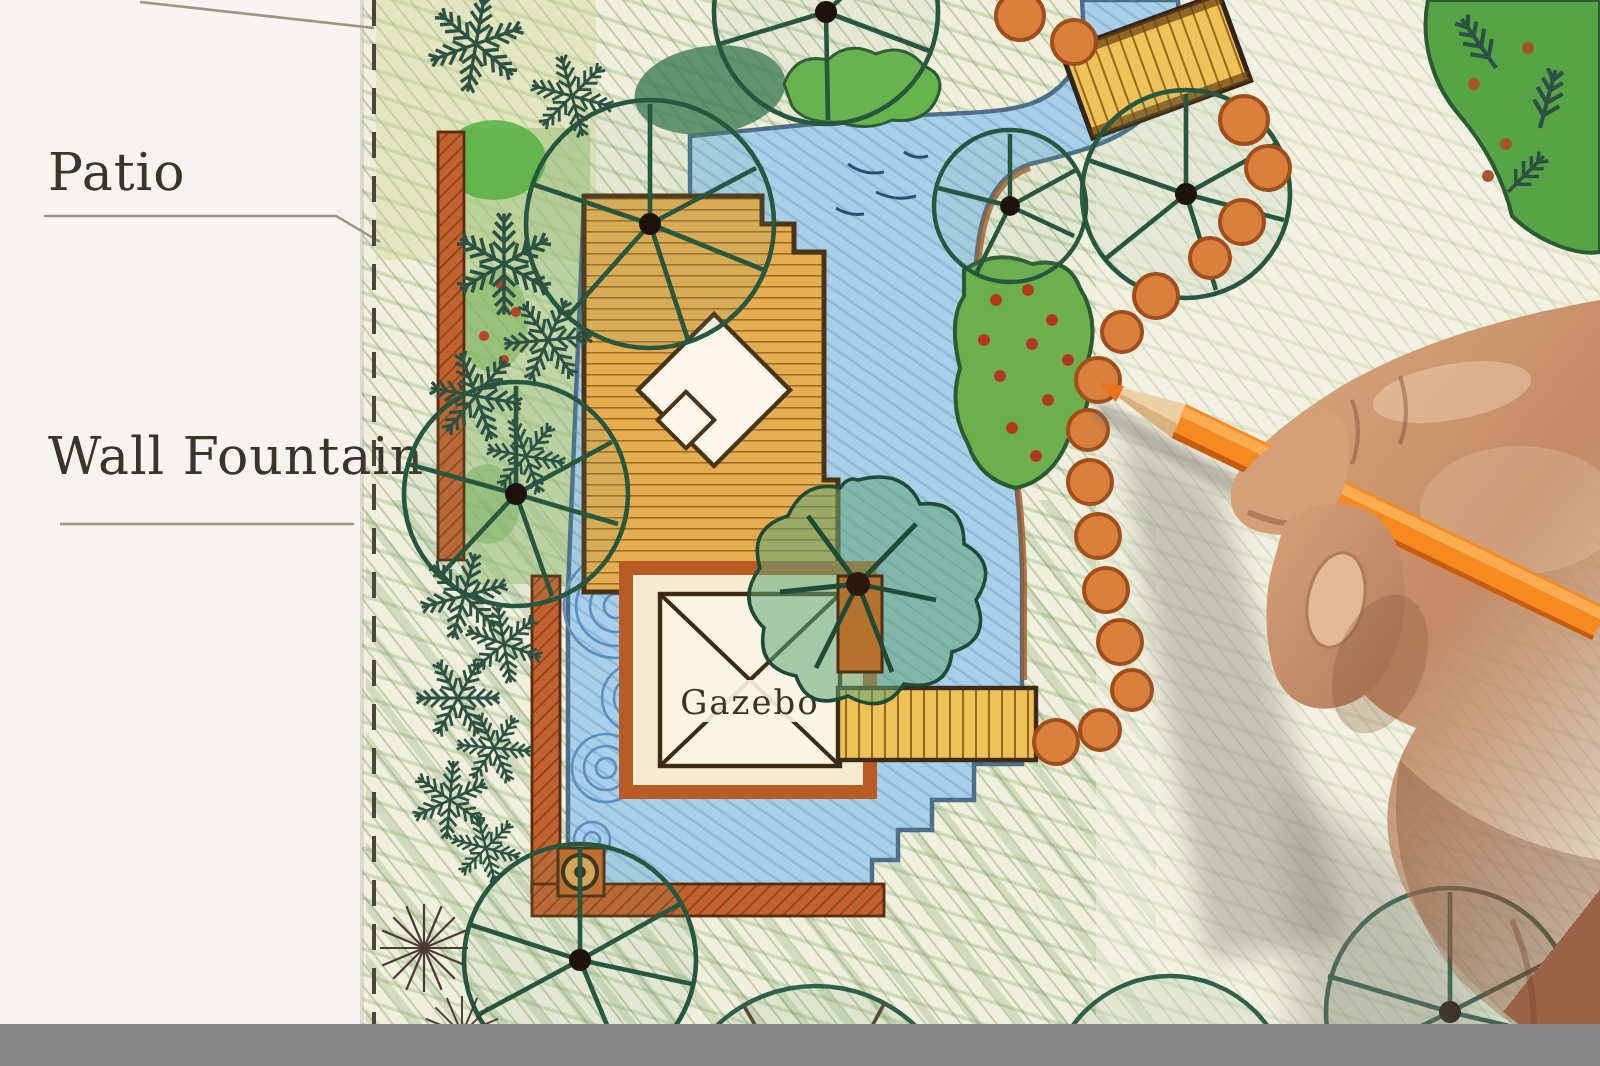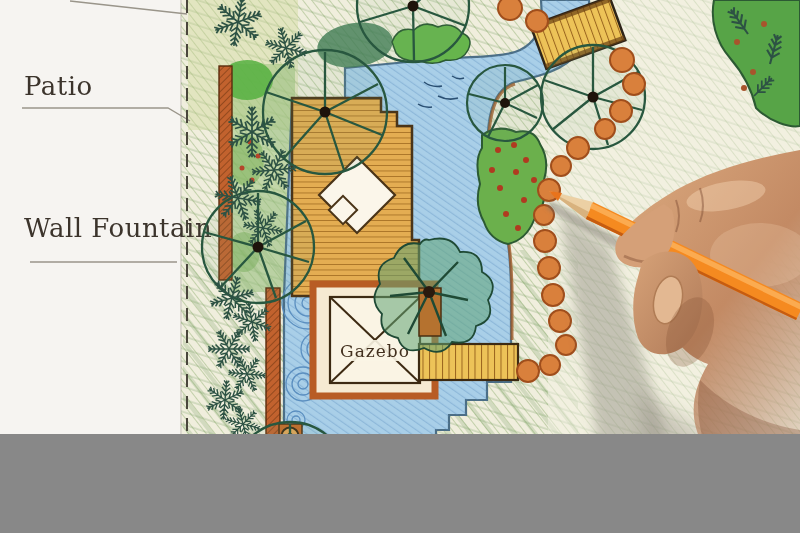--- a/index.html
+++ b/index.html
@@ -1,16 +1,16 @@
 <!DOCTYPE html>
 <html><head>
 <meta charset="utf-8">
 <style>
   html,body{margin:0;padding:0;background:#888;}
-  #stage{position:relative;width:800px;height:434px;overflow:hidden;background:#f6f4f1;
+  #stage{position:relative;width:800px;height:512px;overflow:hidden;background:#f6f4f1;
          font-family:"DejaVu Serif","Liberation Serif",serif;}
   svg{display:block}
   text{font-family:"DejaVu Serif","Liberation Serif",serif;}
   .margin-label{font-size:26px;fill:#3c342c;letter-spacing:.5px;}
   .gazebo-label{font-size:17px;fill:#42301e;letter-spacing:1px;}
 </style>
 </head>
 <body>
 
 <div id="stage">

